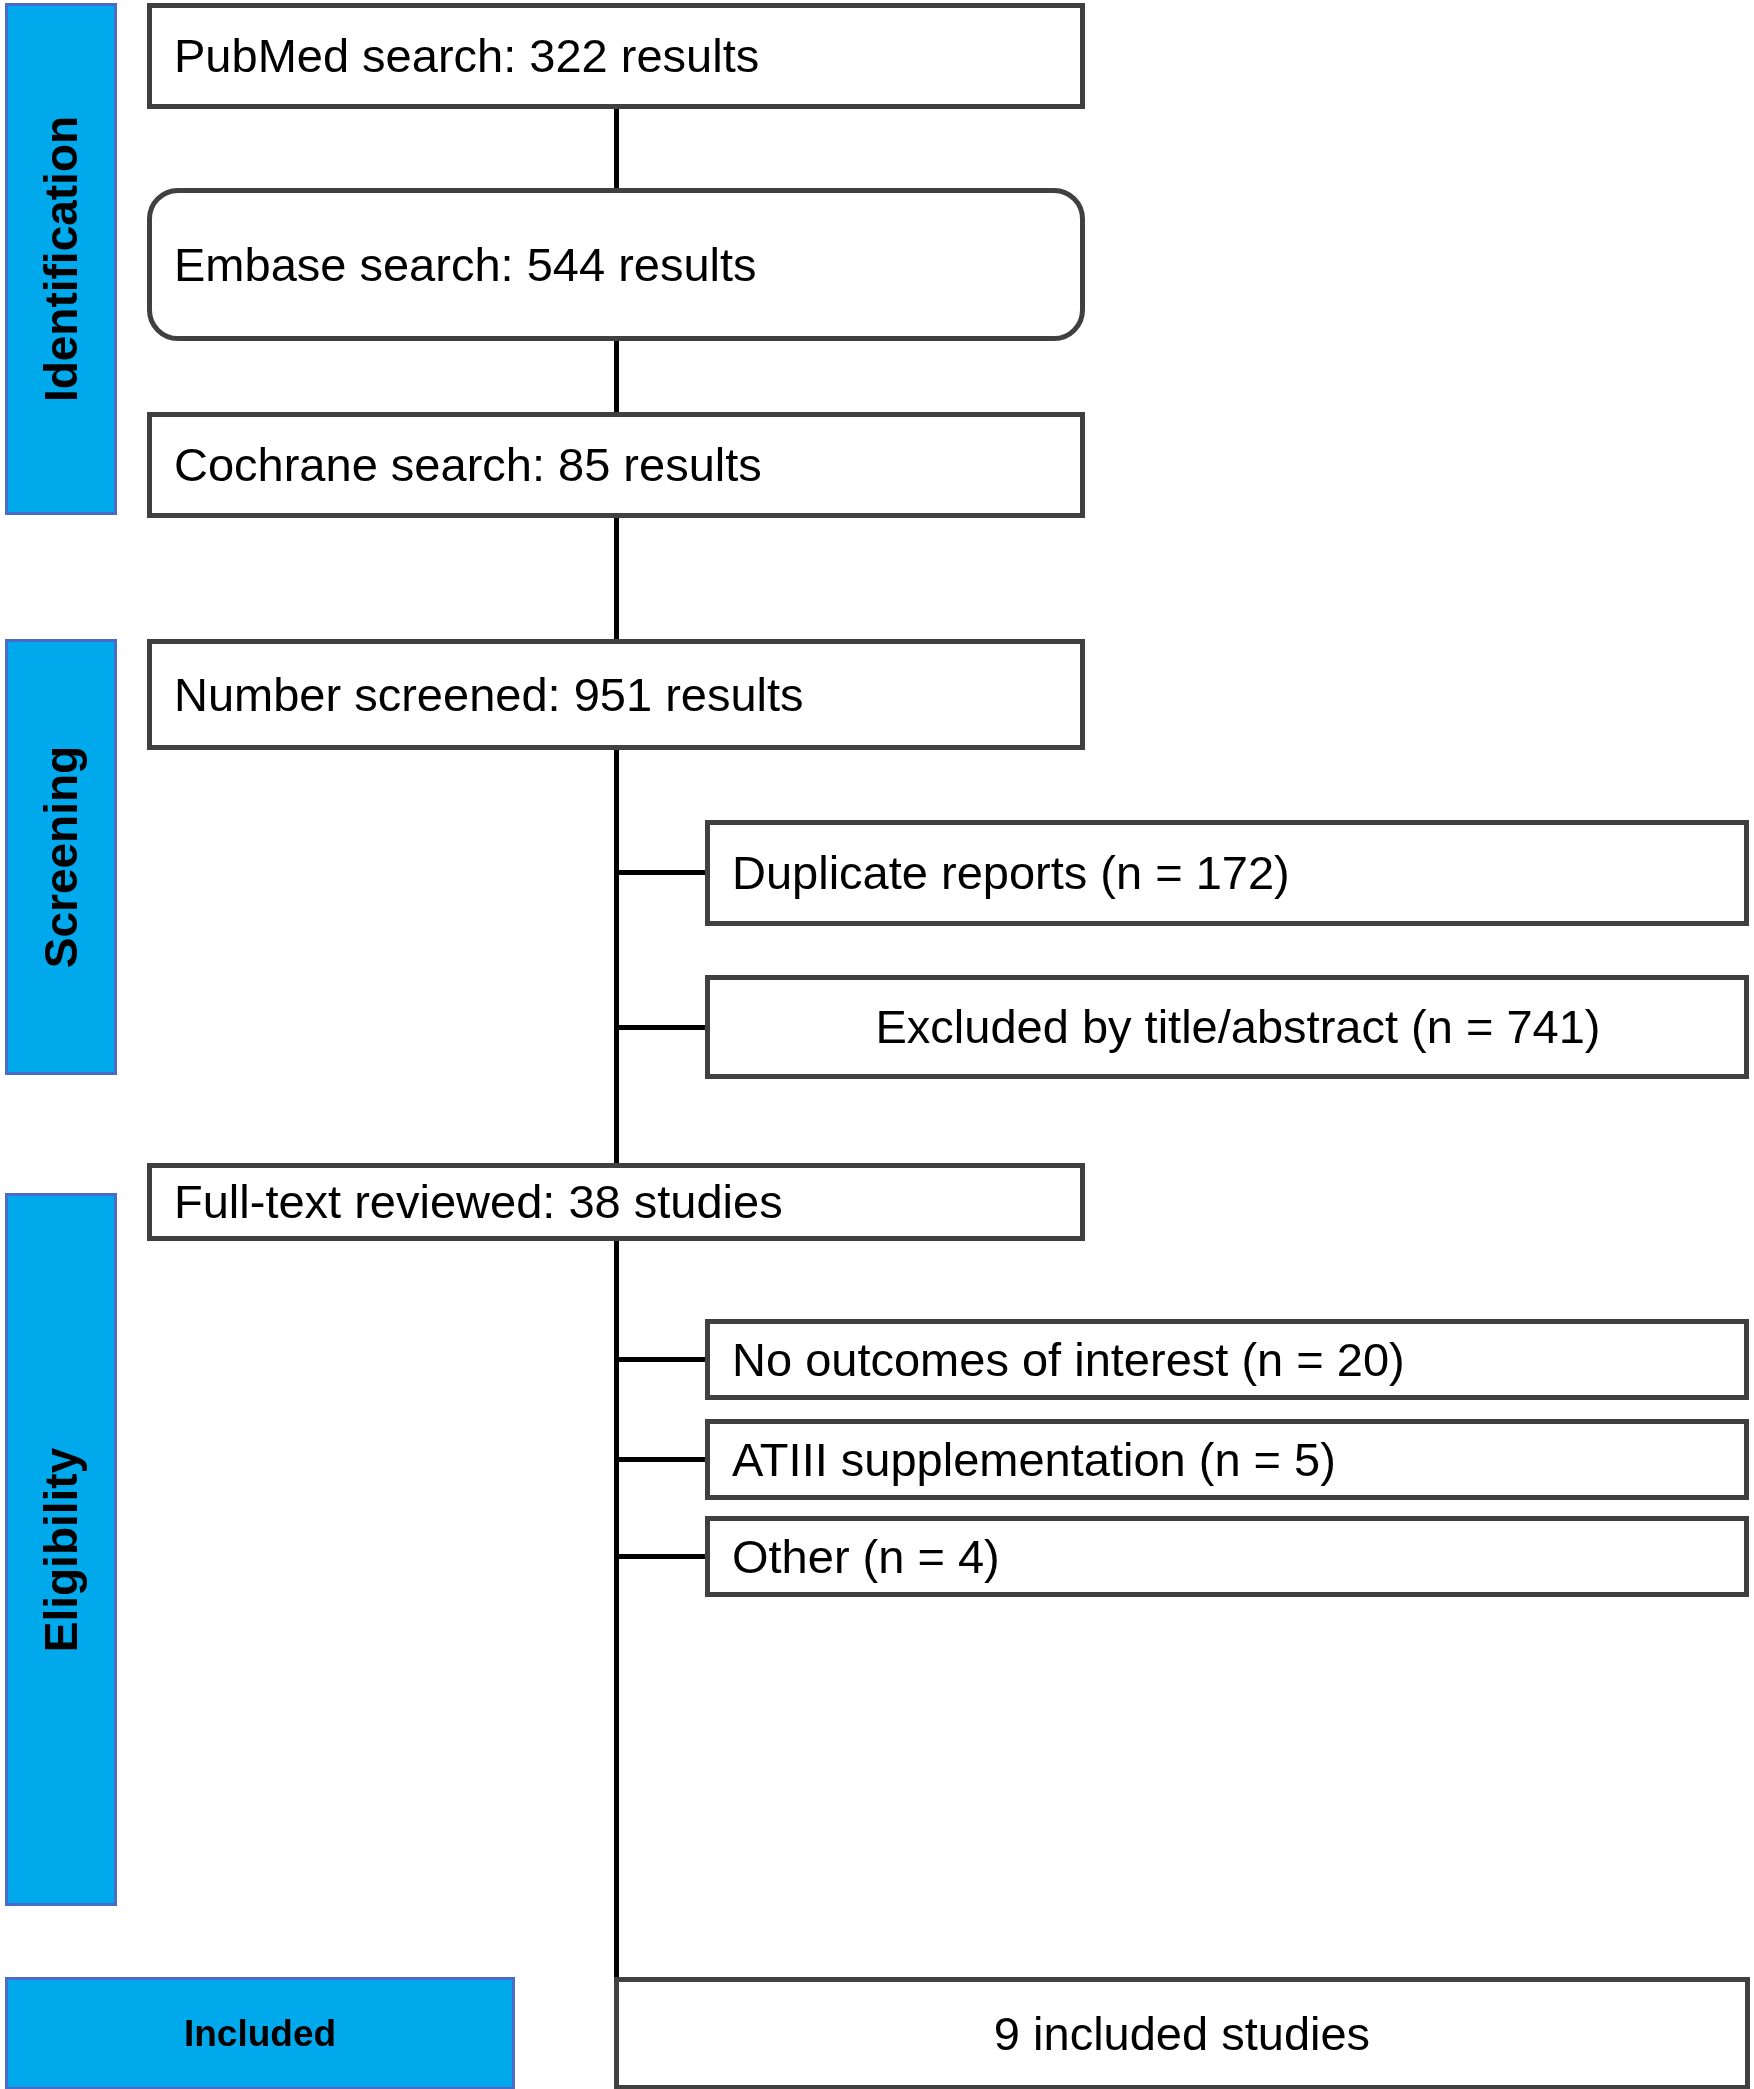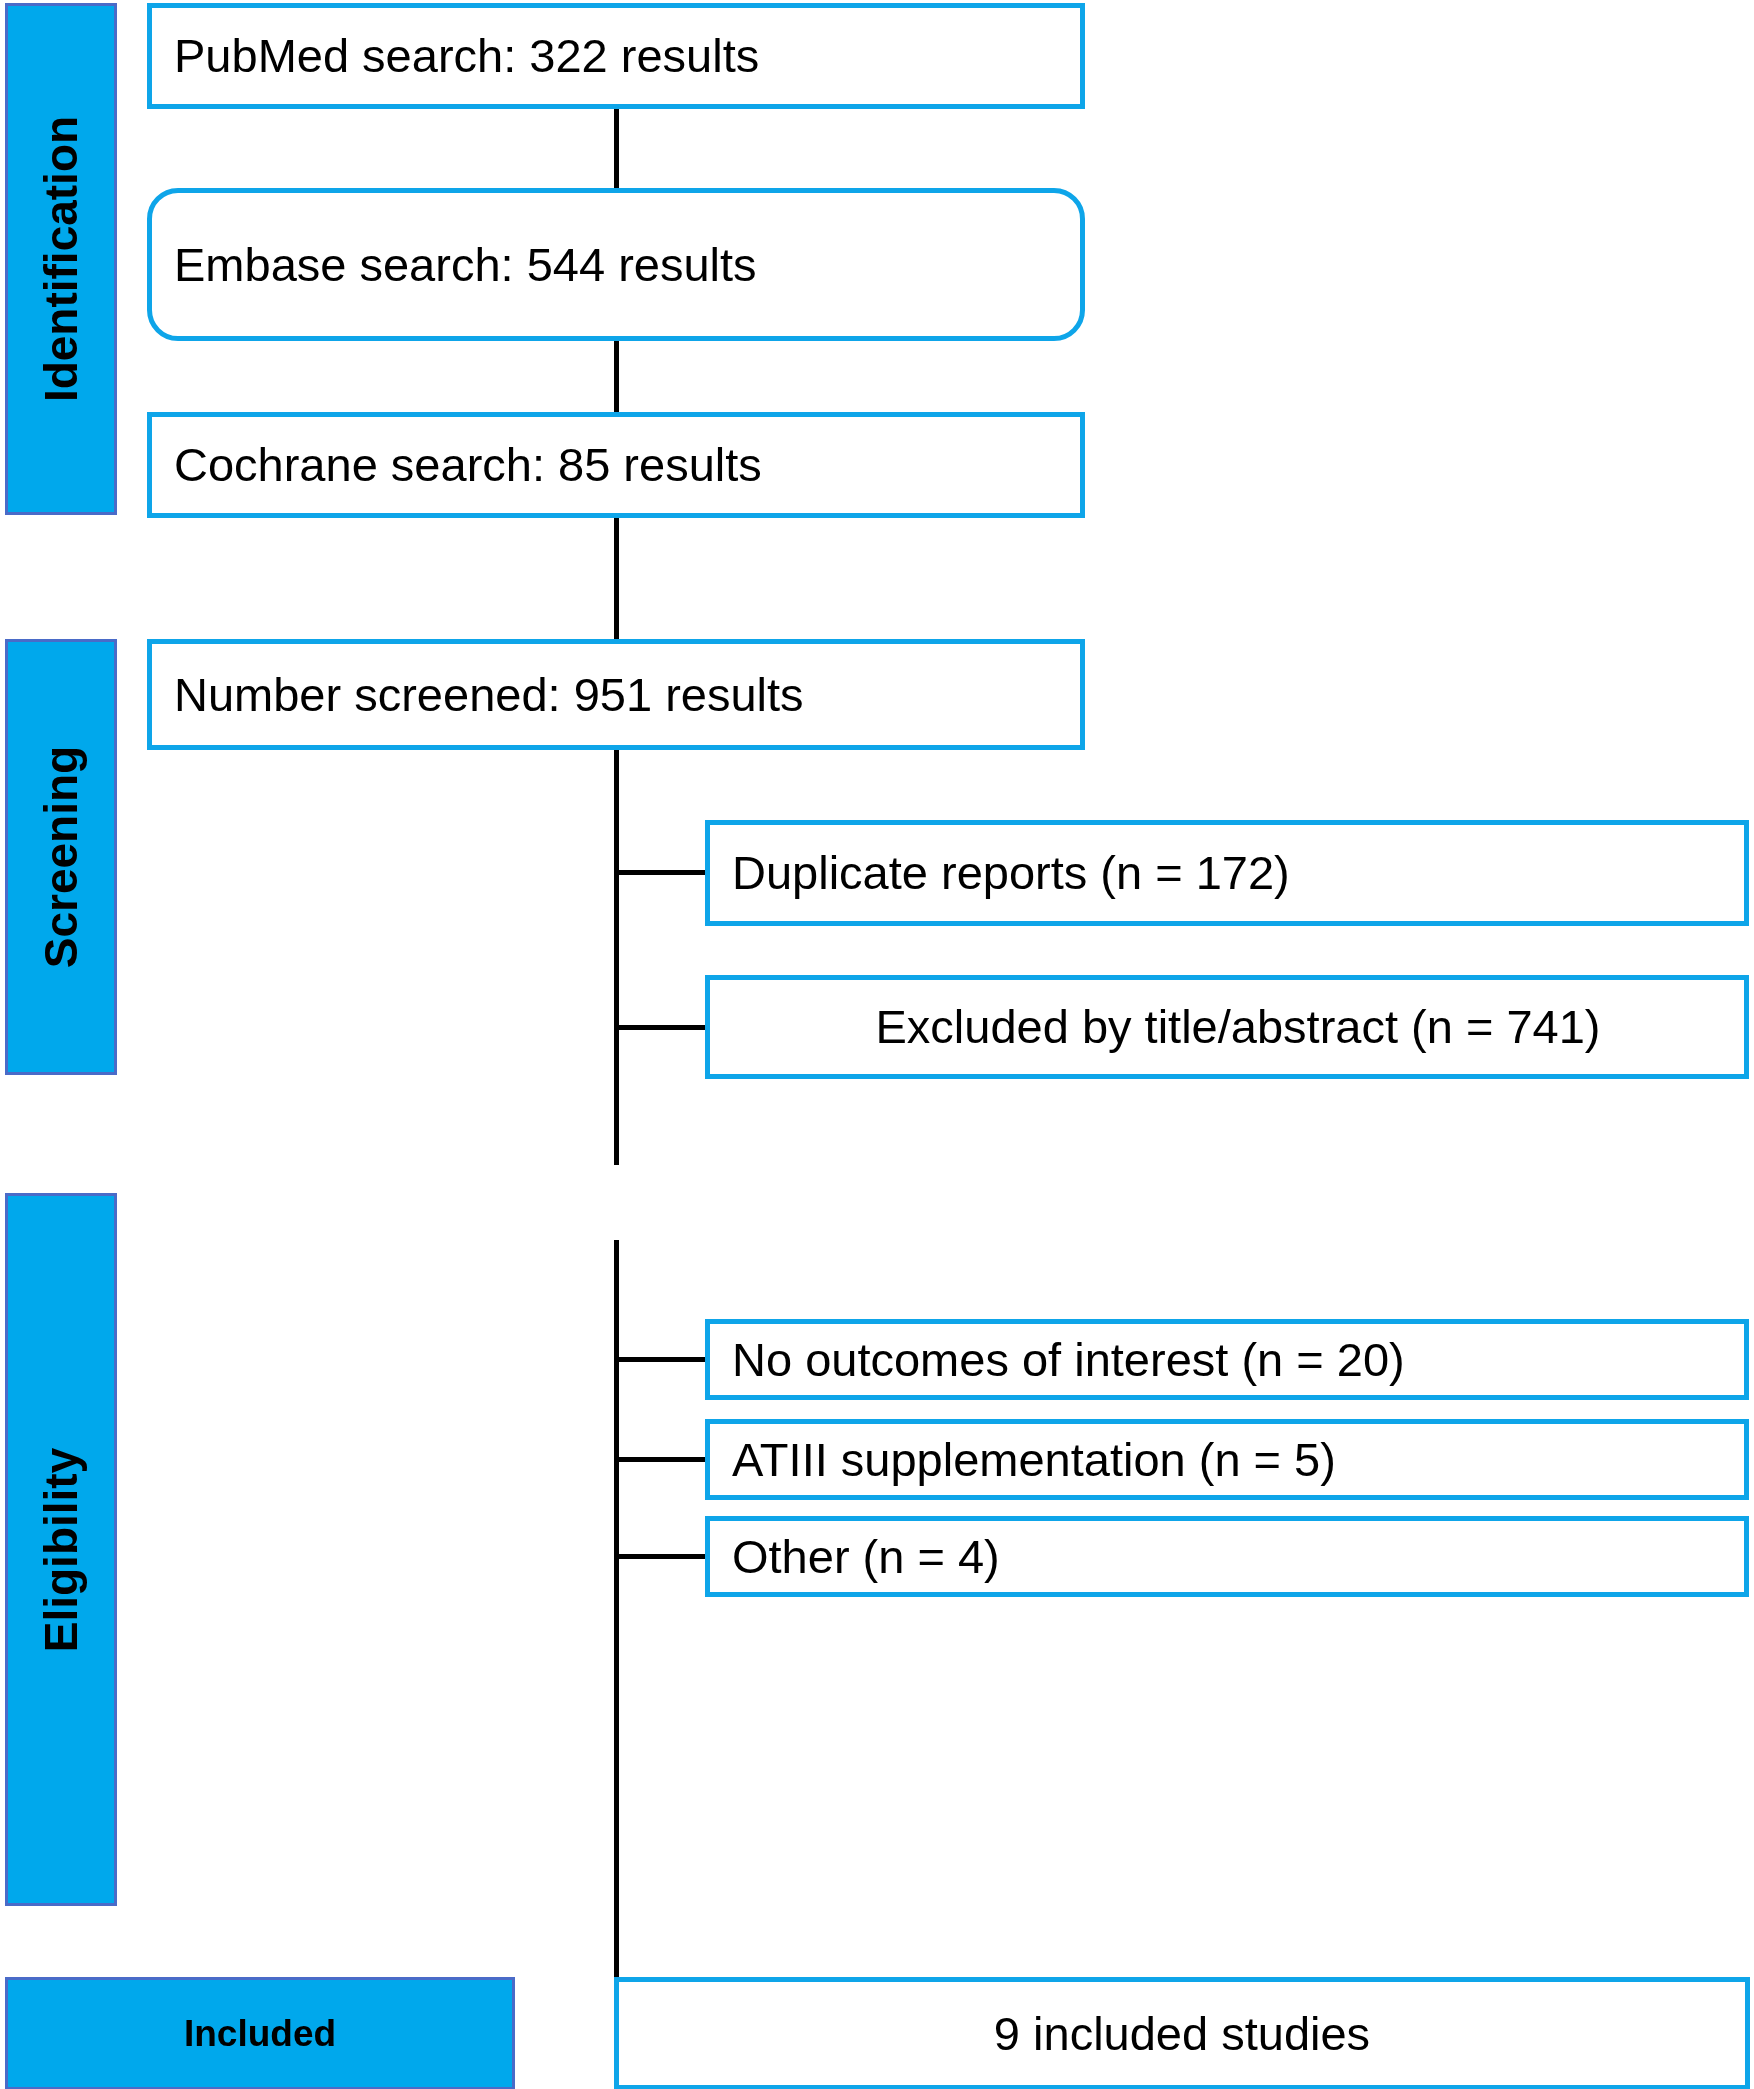--- a/index.html
+++ b/index.html
@@ -26,21 +26,21 @@
   .band-label-h{
     position:absolute;
     left:0;top:0;right:0;bottom:0;
     display:flex;align-items:center;justify-content:center;
     font-weight:bold;color:#000;font-size:37px;
   }
 
   .node{
     position:absolute;
     background:#ffffff;
-    border:5px solid #0ea5e9;
+    border:5px solid #404040;
     box-sizing:border-box;
     display:flex;
     align-items:center;
   }
   .node.left-text{justify-content:flex-start;}
   .node.center-text{justify-content:center;}
   .node .txt{
     font-size:47px;
     color:#000000;
     line-height:1.05;
@@ -98,20 +98,23 @@
   </div>
 
   <div class="node left-text" style="left:147px;top:412px;width:938px;height:106px;">
     <span class="txt">Cochrane search: 85 results</span>
   </div>
 
   <div class="node left-text" style="left:147px;top:639px;width:938px;height:111px;">
     <span class="txt">Number screened: 951 results</span>
   </div>
 
+  <div class="node left-text" style="left:147px;top:1163px;width:938px;height:78px;">
+    <span class="txt">Full-text reviewed: 38 studies</span>
+  </div>
 
   <div class="node center-text" style="left:614px;top:1977px;width:1136px;height:113px;">
     <span class="txt">9 included studies</span>
   </div>
 
   <div class="node left-text" style="left:705px;top:820px;width:1044px;height:106px;">
     <span class="txt">Duplicate reports (n = 172)</span>
   </div>
 
   <div class="node left-text" style="left:705px;top:975px;width:1044px;height:104px;justify-content:center;">

